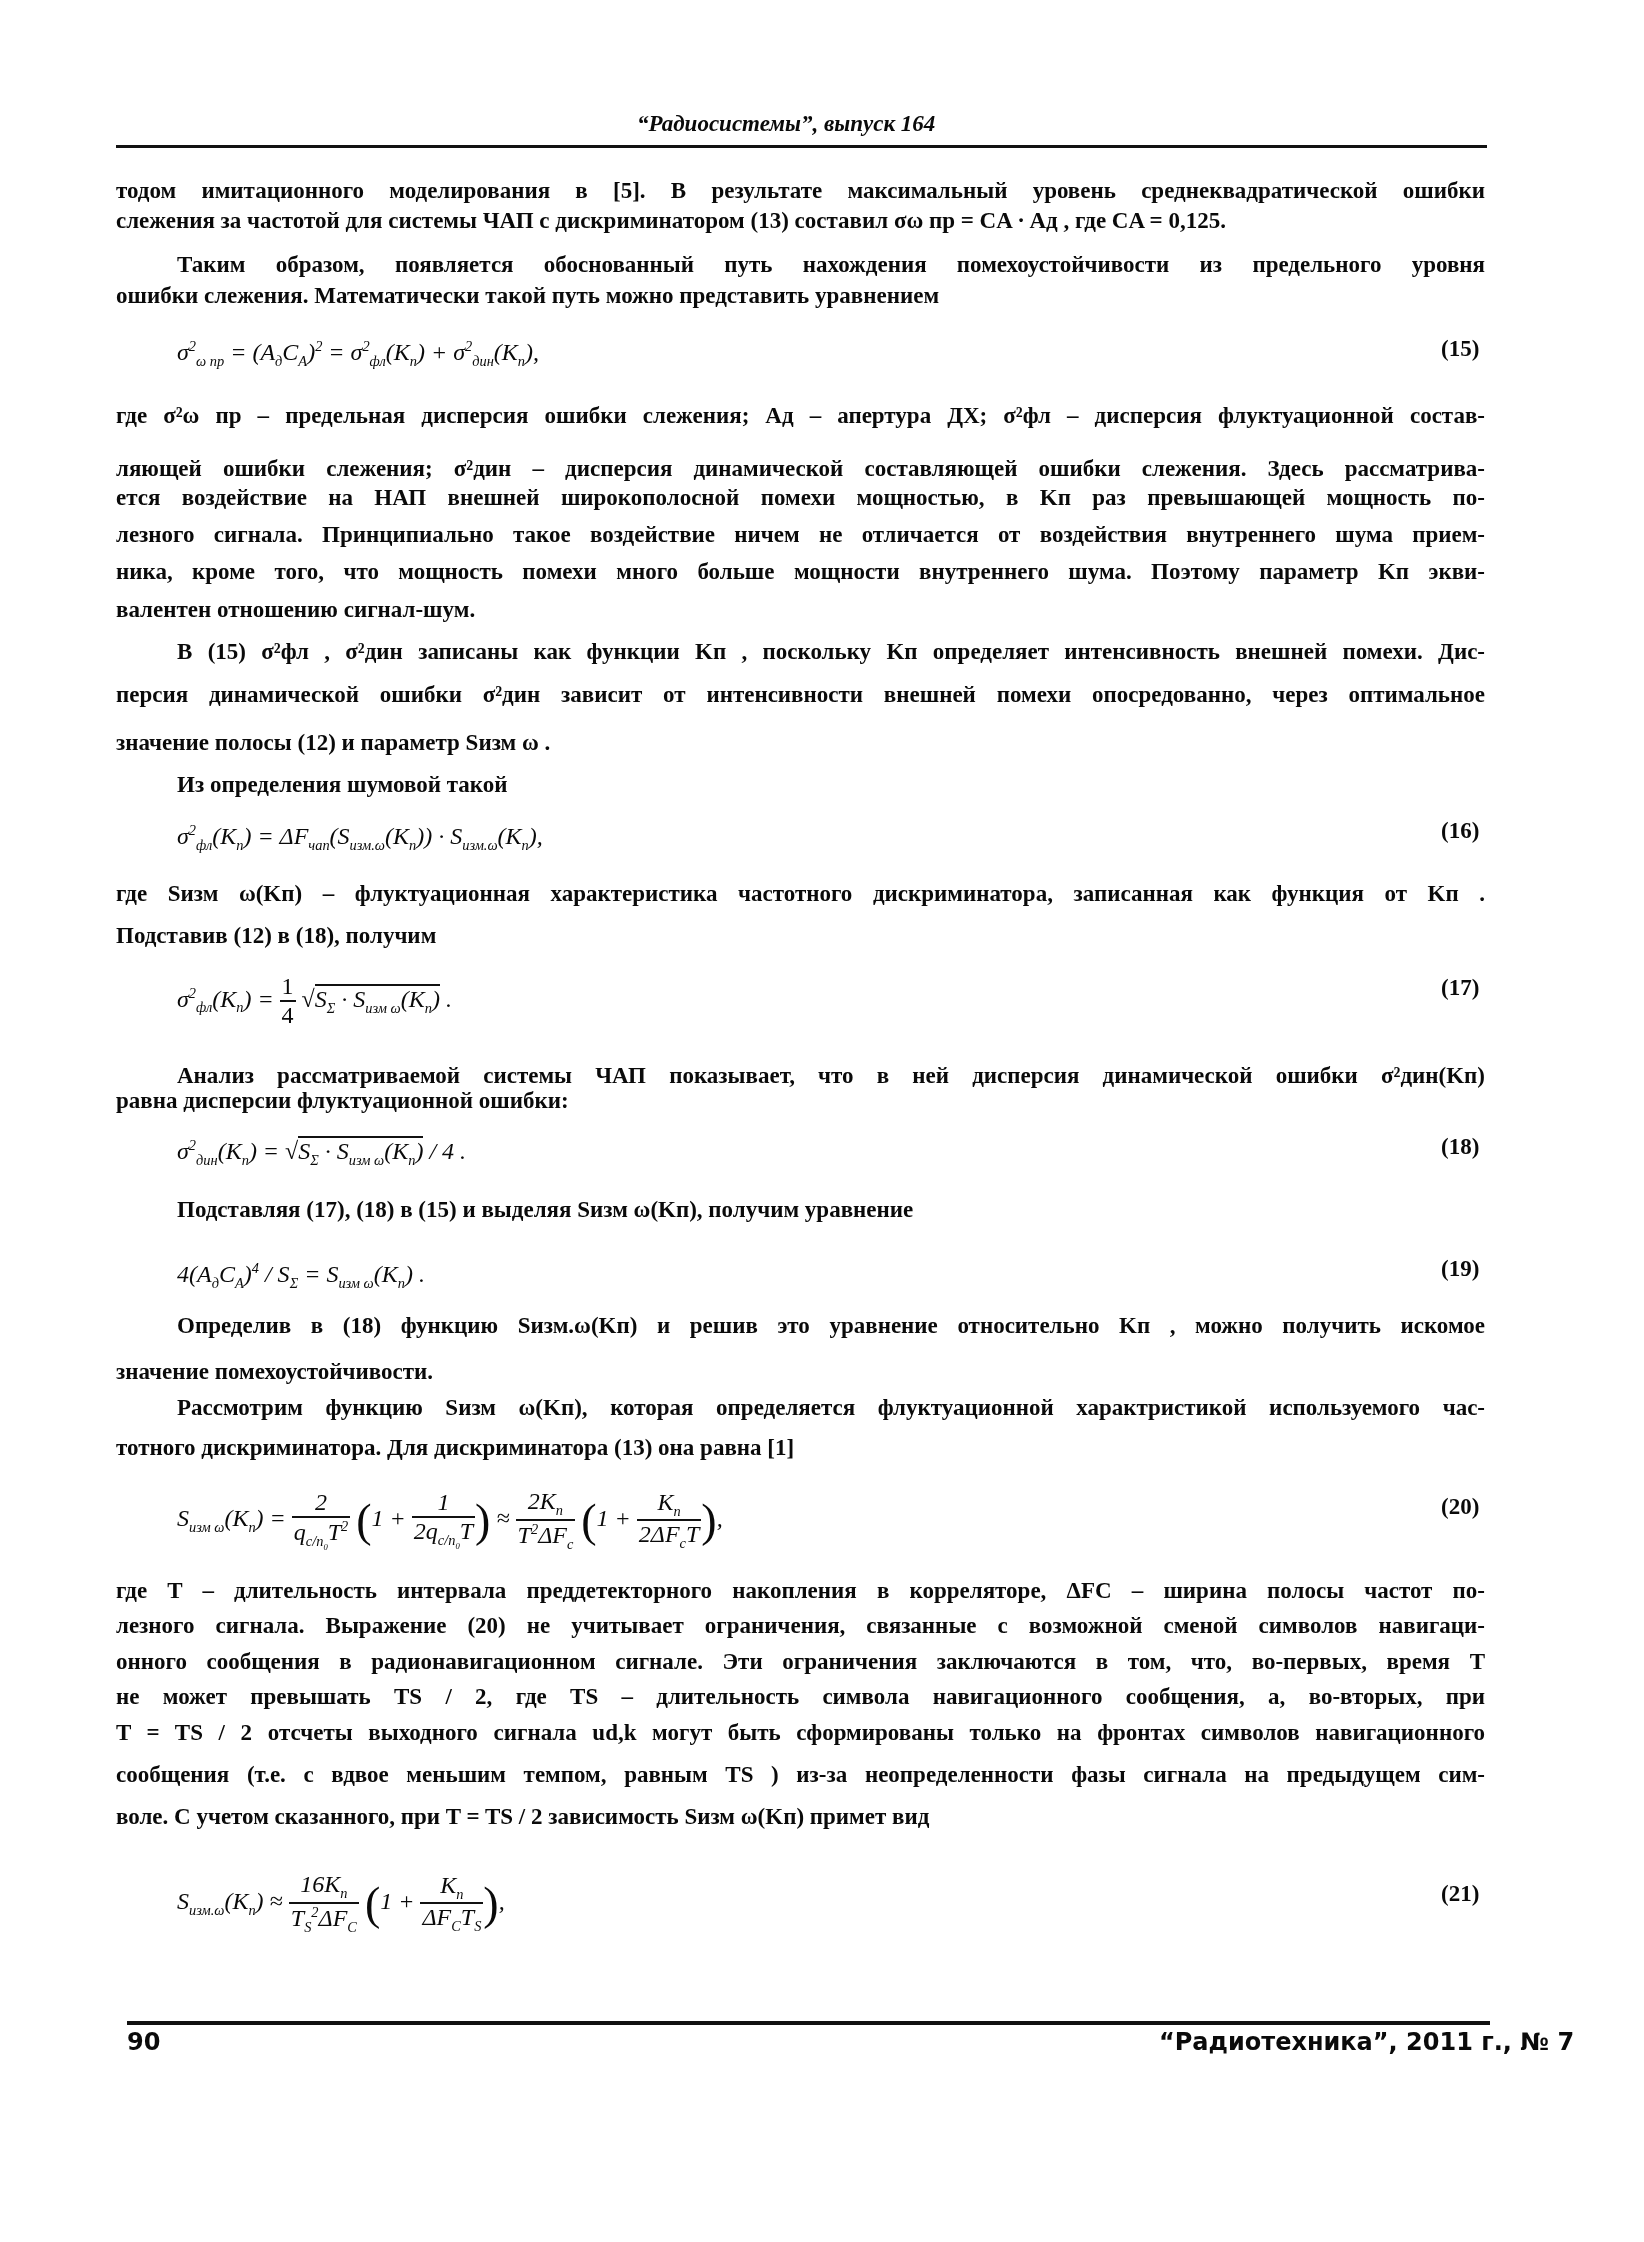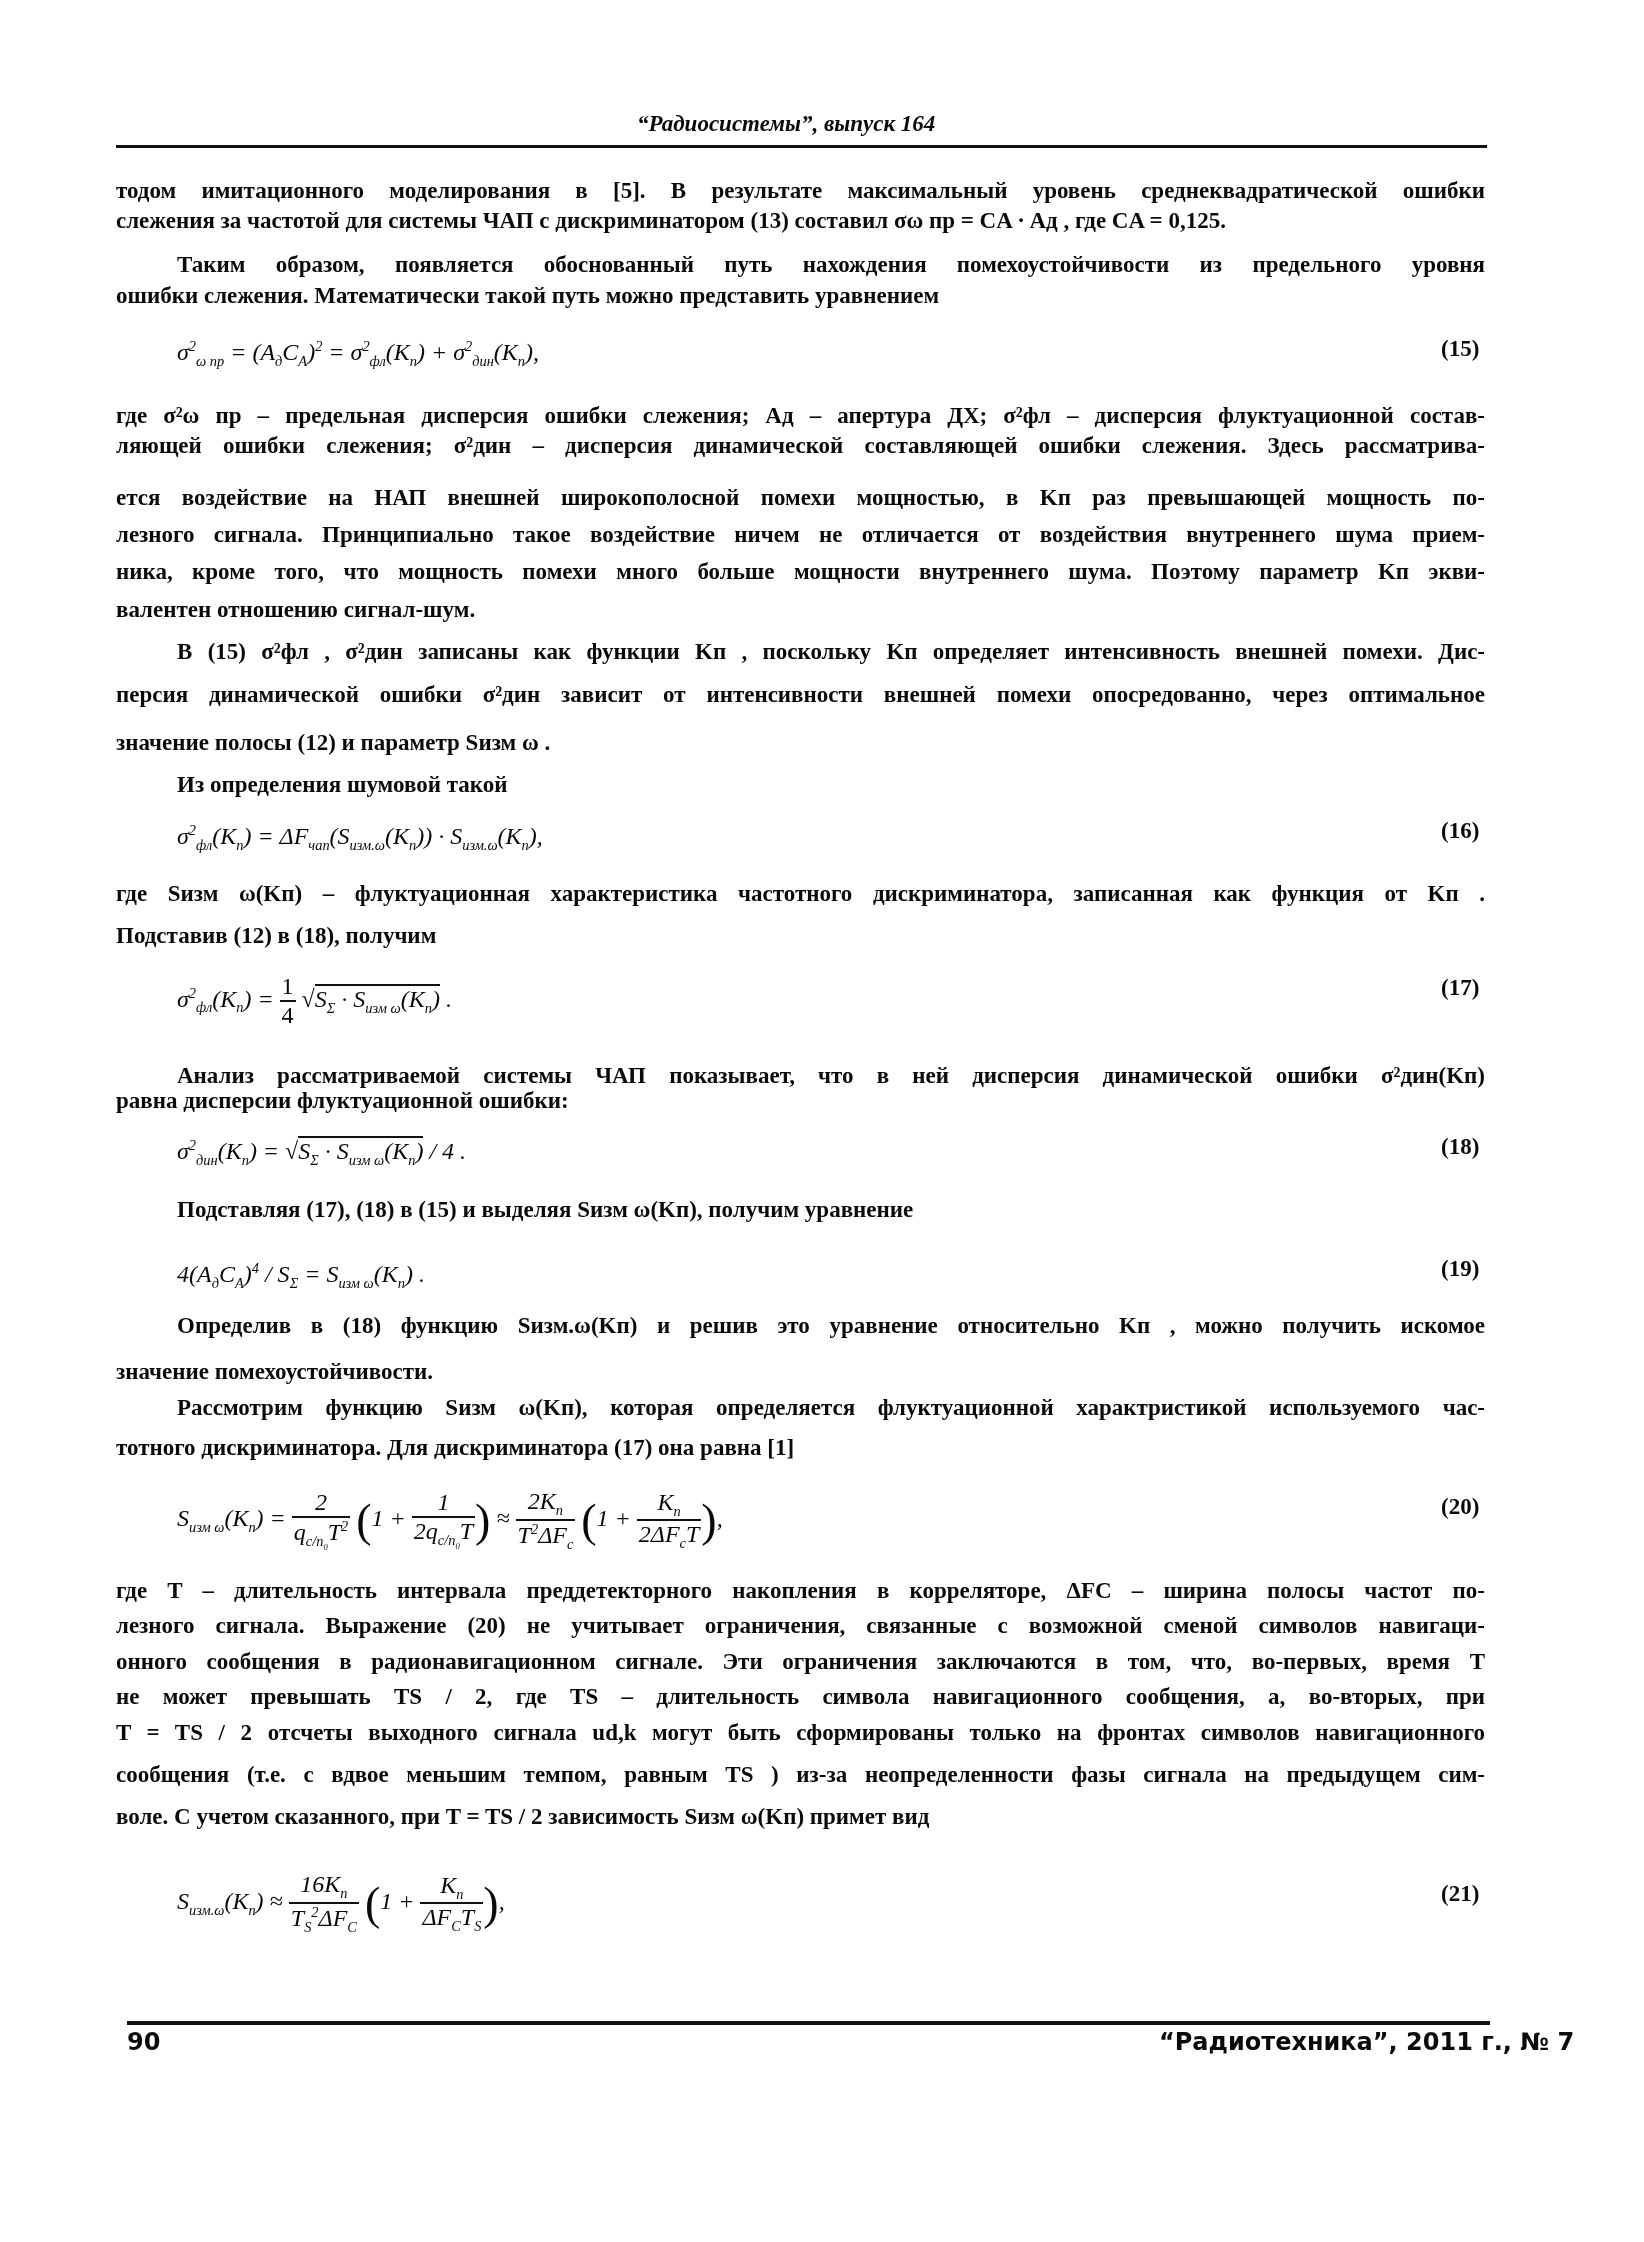--- a/index.html
+++ b/index.html
@@ -30,38 +30,38 @@
 
 <div class="abs running-head">“Радиосистемы”, выпуск 164</div>
 <div class="rule" style="left:116px; top:145px; width:1371px; height:3px;"></div>
 
 <div id="body-lines">
     <div class="line" style="top: 177px;">тодом имитационного моделирования в [5]. В результате максимальный уровень среднеквадратической ошибки</div>
     <div class="line last" style="top: 207px;">слежения за частотой для системы ЧАП с дискриминатором (13) составил σω пр = CA · Aд , где CA = 0,125.</div>
     <div class="line indent" style="top: 251px;">Таким образом, появляется обоснованный путь нахождения помехоустойчивости из предельного уровня</div>
     <div class="line last" style="top: 282px;">ошибки слежения. Математически такой путь можно представить уравнением</div>
     <div class="line" style="top: 402px;">где σ²ω пр – предельная дисперсия ошибки слежения; Aд – апертура ДХ; σ²фл – дисперсия флуктуационной состав-</div>
-    <div class="line" style="top: 432px;">ляющей ошибки слежения; σ²дин – дисперсия динамической составляющей ошибки слежения. Здесь рассматрива-</div>
+    <div class="line" style="top: 455px;">ляющей ошибки слежения; σ²дин – дисперсия динамической составляющей ошибки слежения. Здесь рассматрива-</div>
     <div class="line" style="top: 484px;">ется воздействие на НАП внешней широкополосной помехи мощностью, в Kп раз превышающей мощность по-</div>
     <div class="line" style="top: 521px;">лезного сигнала. Принципиально такое воздействие ничем не отличается от воздействия внутреннего шума прием-</div>
     <div class="line" style="top: 558px;">ника, кроме того, что мощность помехи много больше мощности внутреннего шума. Поэтому параметр Kп экви-</div>
     <div class="line last" style="top: 596px;">валентен отношению сигнал-шум.</div>
     <div class="line indent" style="top: 638px;">В (15) σ²фл , σ²дин записаны как функции Kп , поскольку Kп определяет интенсивность внешней помехи. Дис-</div>
     <div class="line" style="top: 681px;">персия динамической ошибки σ²дин зависит от интенсивности внешней помехи опосредованно, через оптимальное</div>
     <div class="line last" style="top: 729px;">значение полосы (12) и параметр Sизм ω .</div>
     <div class="line indent last" style="top: 771px;">Из определения шумовой такой</div>
     <div class="line" style="top: 880px;">где Sизм ω(Kп) – флуктуационная характеристика частотного дискриминатора, записанная как функция от Kп .</div>
     <div class="line last" style="top: 922px;">Подставив (12) в (18), получим</div>
     <div class="line indent" style="top: 1042px; margin-top: 20px;">Анализ рассматриваемой системы ЧАП показывает, что в ней дисперсия динамической ошибки σ²дин(Kп)</div>
     <div class="line last" style="top: 1087px;">равна дисперсии флуктуационной ошибки:</div>
     <div class="line indent last" style="top: 1196px;">Подставляя (17), (18) в (15) и выделяя Sизм ω(Kп), получим уравнение</div>
     <div class="line indent" style="top: 1312px;">Определив в (18) функцию Sизм.ω(Kп) и решив это уравнение относительно Kп , можно получить искомое</div>
     <div class="line last" style="top: 1358px;">значение помехоустойчивости.</div>
     <div class="line indent" style="top: 1394px;">Рассмотрим функцию Sизм ω(Kп), которая определяется флуктуационной характристикой используемого час-</div>
-    <div class="line last" style="top: 1434px;">тотного дискриминатора. Для дискриминатора (17) она равна [1]</div>
+    <div class="line last" style="top: 1434px;">тотного дискриминатора. Для дискриминатора (13) она равна [1]</div>
     <div class="line" style="top: 1577px;">где T – длительность интервала преддетекторного накопления в корреляторе, ΔFC – ширина полосы частот по-</div>
     <div class="line" style="top: 1612px;">лезного сигнала. Выражение (20) не учитывает ограничения, связанные с возможной сменой символов навигаци-</div>
     <div class="line" style="top: 1648px;">онного сообщения в радионавигационном сигнале. Эти ограничения заключаются в том, что, во-первых, время T</div>
     <div class="line" style="top: 1683px;">не может превышать TS / 2, где TS – длительность символа навигационного сообщения, а, во-вторых, при</div>
     <div class="line" style="top: 1719px;">T = TS / 2 отсчеты выходного сигнала ud,k могут быть сформированы только на фронтах символов навигационного</div>
     <div class="line" style="top: 1761px;">сообщения (т.е. с вдвое меньшим темпом, равным TS ) из-за неопределенности фазы сигнала на предыдущем сим-</div>
     <div class="line last" style="top: 1803px;">воле. С учетом сказанного, при T = TS / 2 зависимость Sизм ω(Kп) примет вид</div>
   </div>
 
 <div class="eq" style="top:338px;">

